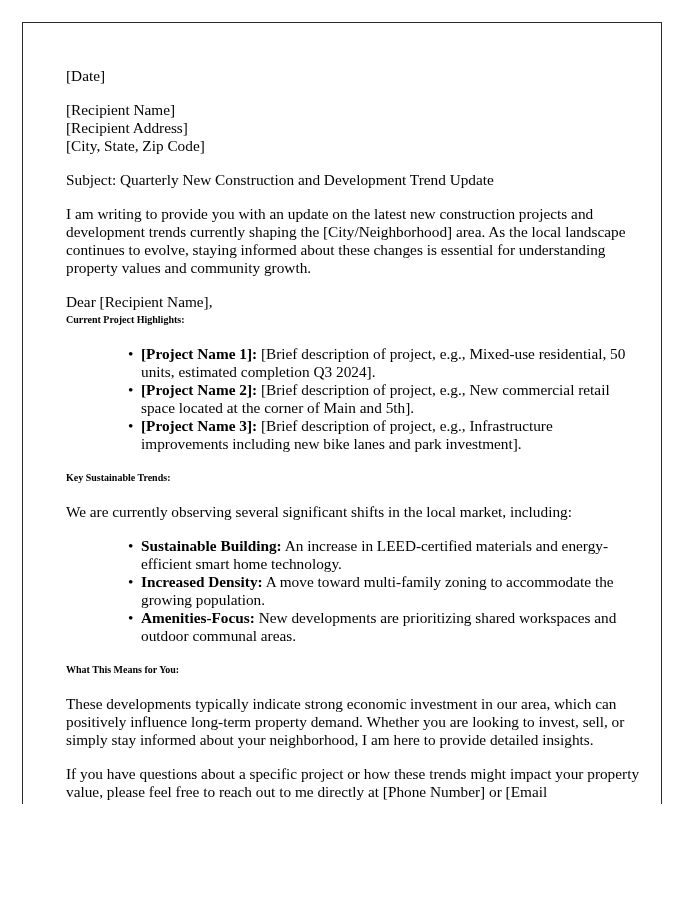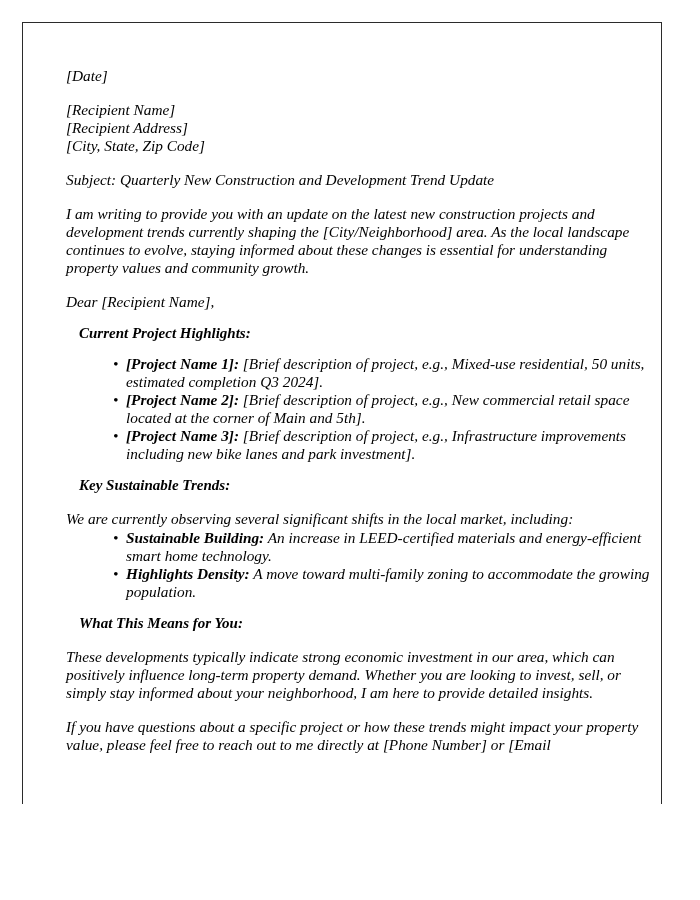--- a/index.html
+++ b/index.html
@@ -22,21 +22,20 @@
     left: 22px;
     top: 22px;
     width: 640px;           
     height: 782px;          
     box-sizing: border-box;
     border-left: 1px solid #2b2b2b;
     border-top: 1px solid #2b2b2b;
     border-right: 1px solid #2b2b2b;
     border-bottom: none;
     background: #ffffff;
-    font-style: italic;
   }
 
   .page-body {
     position: absolute;
     left: 43px;
     top: 44px;
     width: 592px;           
     font-size: 15.3px;
     line-height: 18px;
   }
@@ -48,27 +47,27 @@
 
   
   .gap-para { margin-top: 16px; }
   .gap-head { margin-top: 17px; }
   .gap-list { margin-top: 12px; }
 
   .addr-line { display: block; }
 
   .heading {
     font-weight: bold;
-    font-size: 15px;
+    font-size: 10px;
     line-height: 18px;
-    margin: 13px;
+    margin: 0;
   }
 
   ul.bullets {
-    margin: 1px;
+    margin: 16px;
     padding: 0 0 0 46px;
     list-style: none;
   }
   ul.bullets > li {
     position: relative;
     margin: 0;
     padding: 0 0 0 13px;
     line-height: 18px;
   }
   ul.bullets > li::before {
@@ -121,22 +120,26 @@
     <div class="heading gap-head">Key Sustainable Trends:</div>
 
     <div class="block gap-para">We are currently observing several significant shifts in the local market, including:</div>
 
     <ul class="bullets gap-list">
       <li>
         <span class="lbl">Sustainable Building:</span>
         <span>An increase in LEED-certified materials and energy-efficient smart home technology.</span>
       </li>
       <li>
-        <span class="lbl">Highlights Density:</span>
+        <span class="lbl">Increased Density:</span>
         <span>A move toward multi-family zoning to accommodate the growing population.</span>
+      </li>
+      <li>
+        <span class="lbl">Amenities-Focus:</span>
+        <span>New developments are prioritizing shared workspaces and outdoor communal areas.</span>
       </li>
     </ul>
 
     <div class="heading gap-head">What This Means for You:</div>
 
     <div class="block gap-para">These developments typically indicate strong economic investment in our area, which can positively influence long-term property demand. Whether you are looking to invest, sell, or simply stay informed about your neighborhood, I am here to provide detailed insights.</div>
 
     <div class="block gap-para">If you have questions about a specific project or how these trends might impact your property value, please feel free to reach out to me directly at [Phone Number] or [Email</div>
 
   </div>

